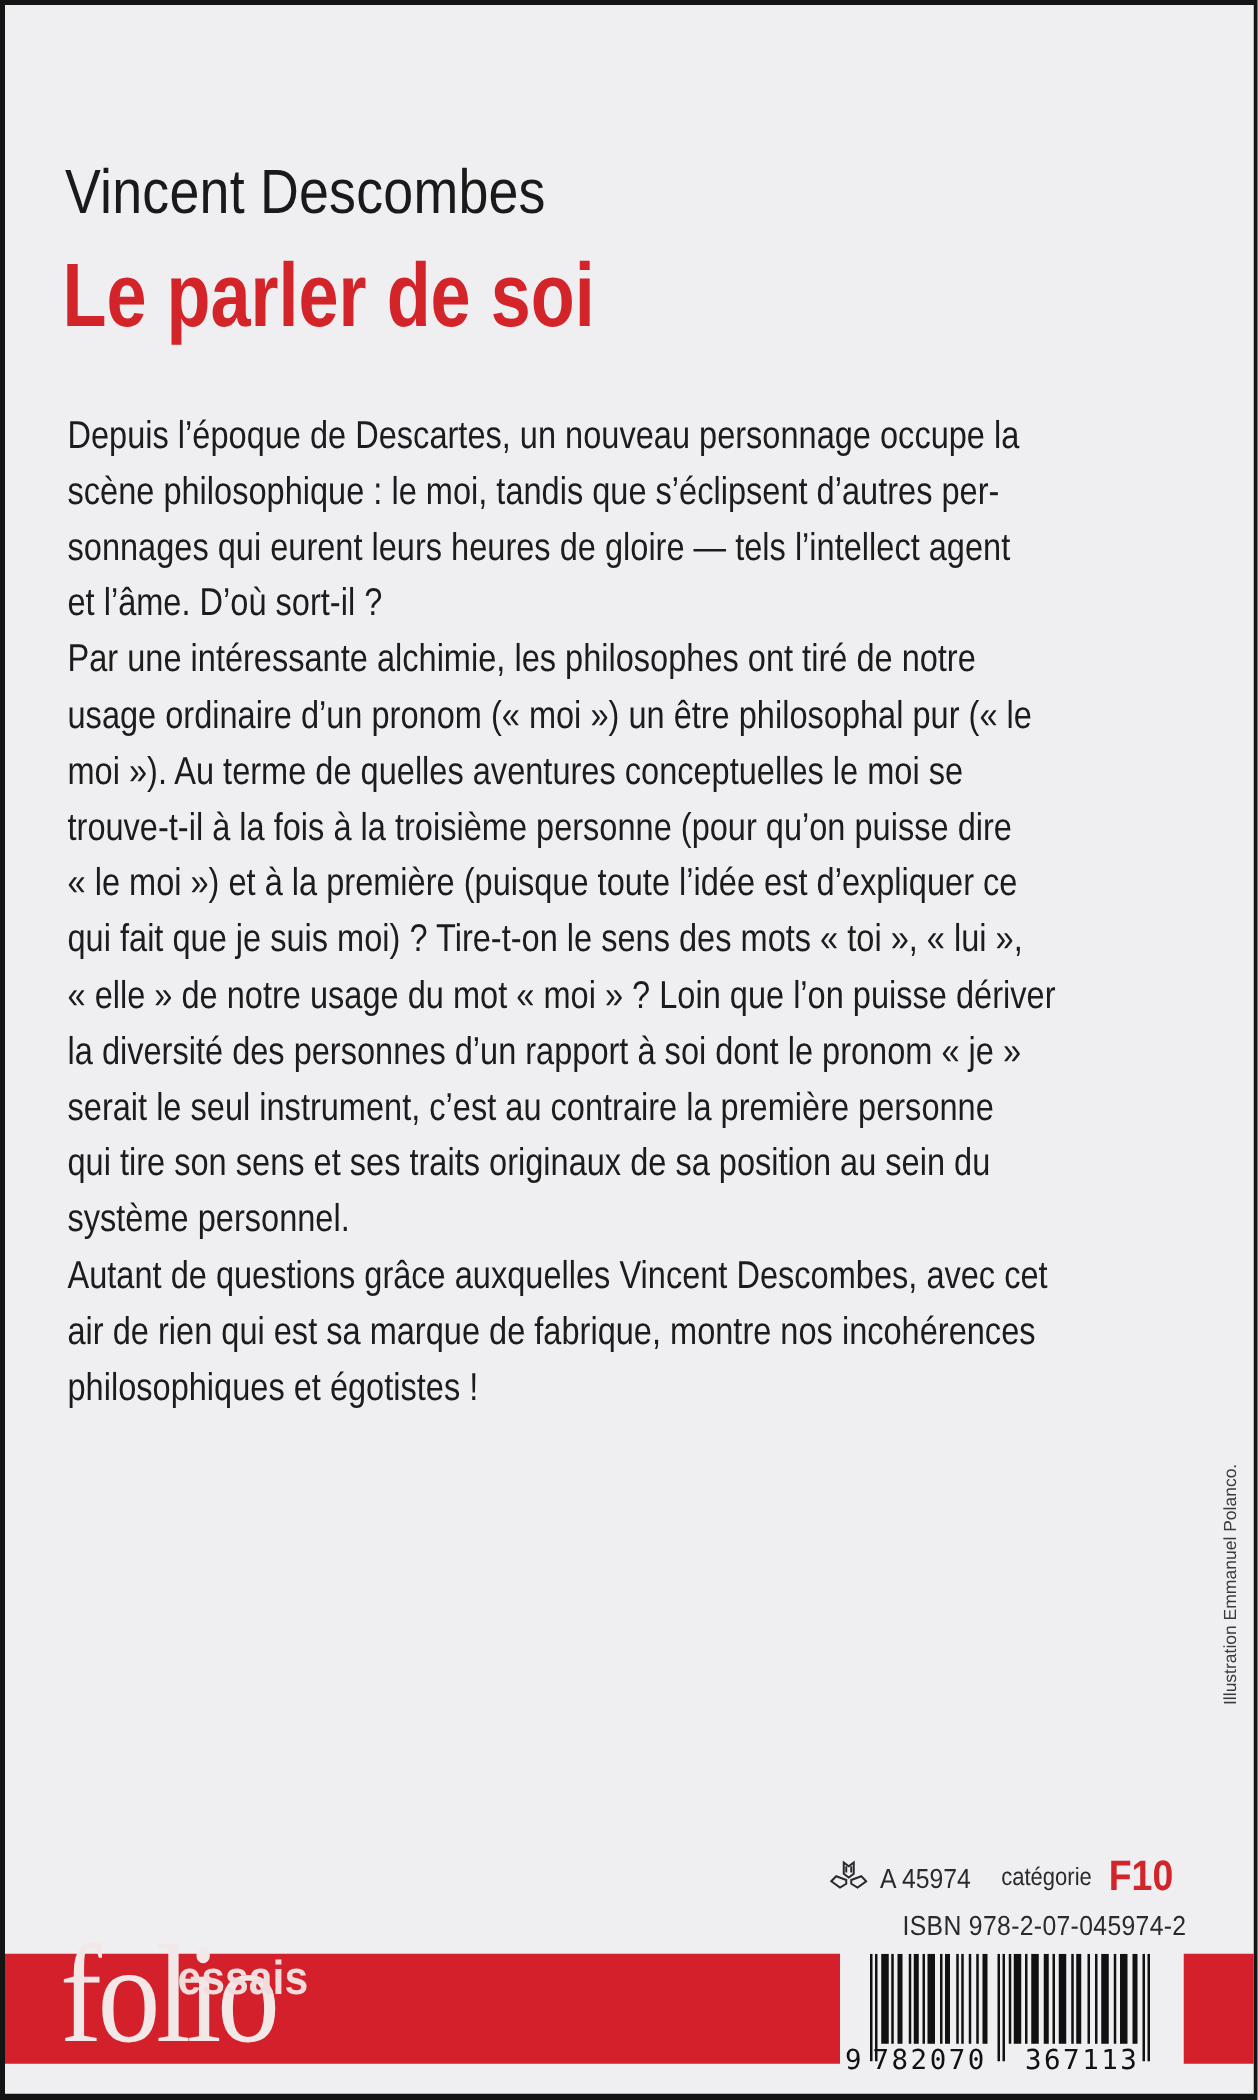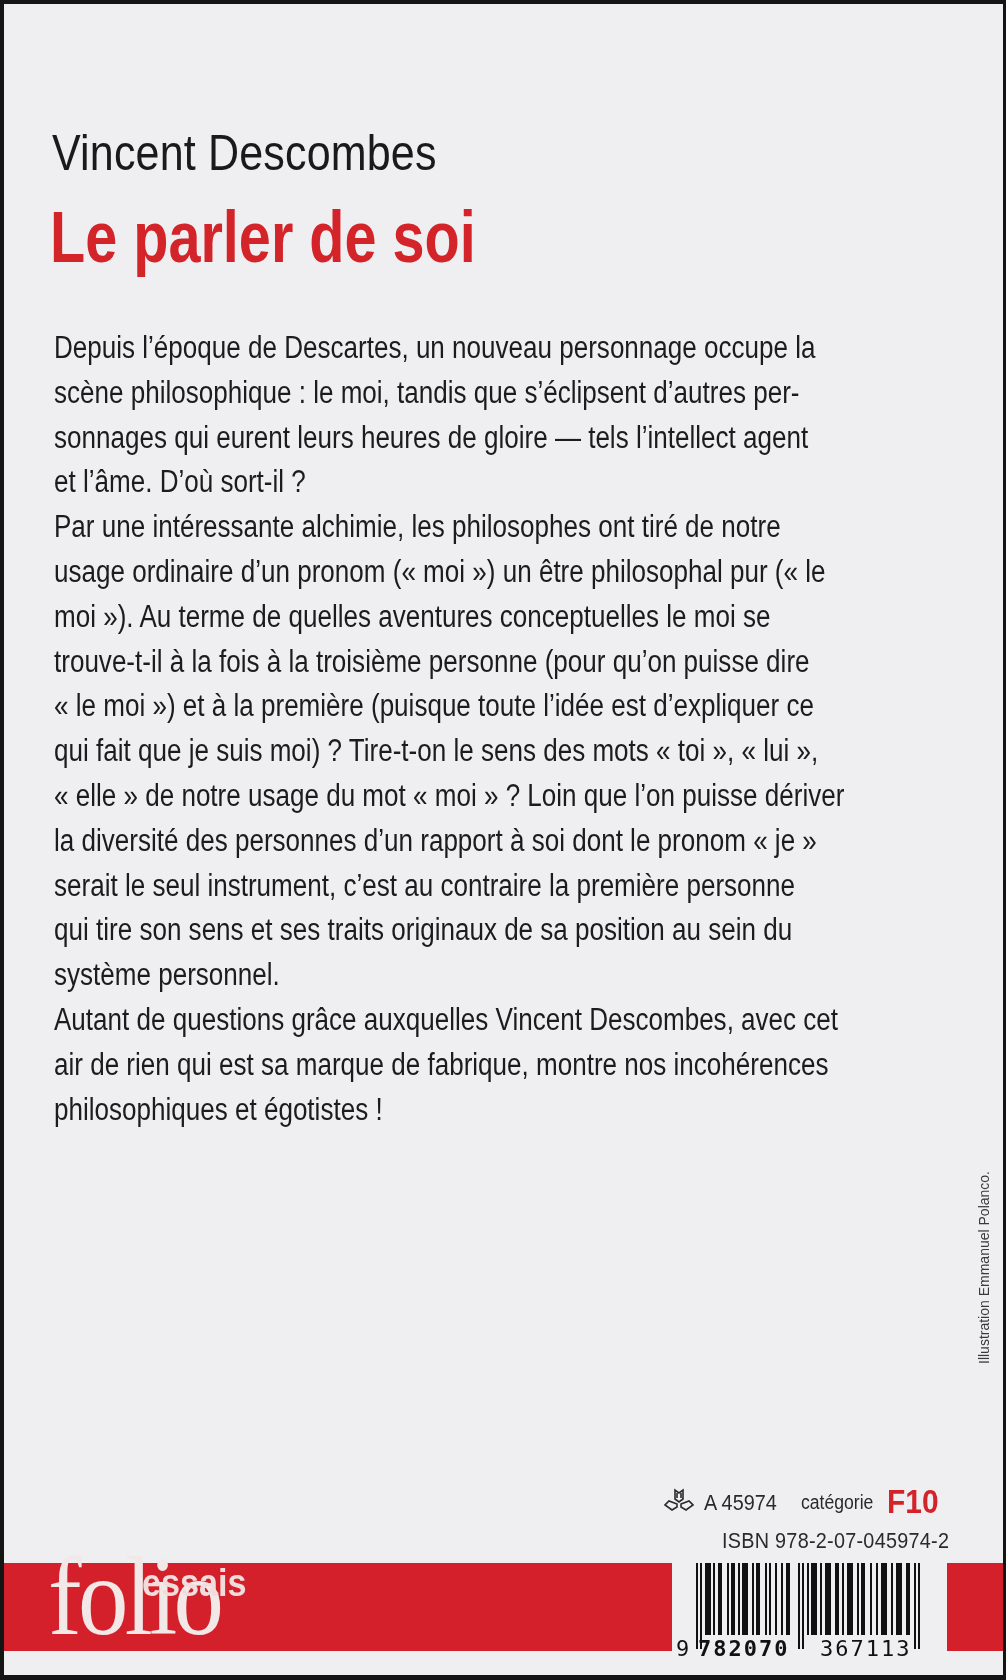--- a/index.html
+++ b/index.html
@@ -126,21 +126,21 @@
     }
     .barcode-digits {
       position: absolute;
       left: 676px; top: 1636px;
       font-family: "DejaVu Sans Mono", monospace;
       font-size: 22px;
       color: #111;
       white-space: nowrap;
     }
     .bc-first { position: absolute; left: 0; top: 0; }
-    .bc-left { position: absolute; left: 22px; top: 0; letter-spacing: 2px; font-weight: bold; }
+    .bc-left { position: absolute; left: 22px; top: 0; letter-spacing: 2px; }
     .bc-right { position: absolute; left: 144px; top: 0; letter-spacing: 2px; }
   </style>
 </head>
 <body>
 
 <div class="cover"></div>
 
 <div class="author">Vincent Descombes</div>
 <div class="title">Le parler de soi</div>
 

